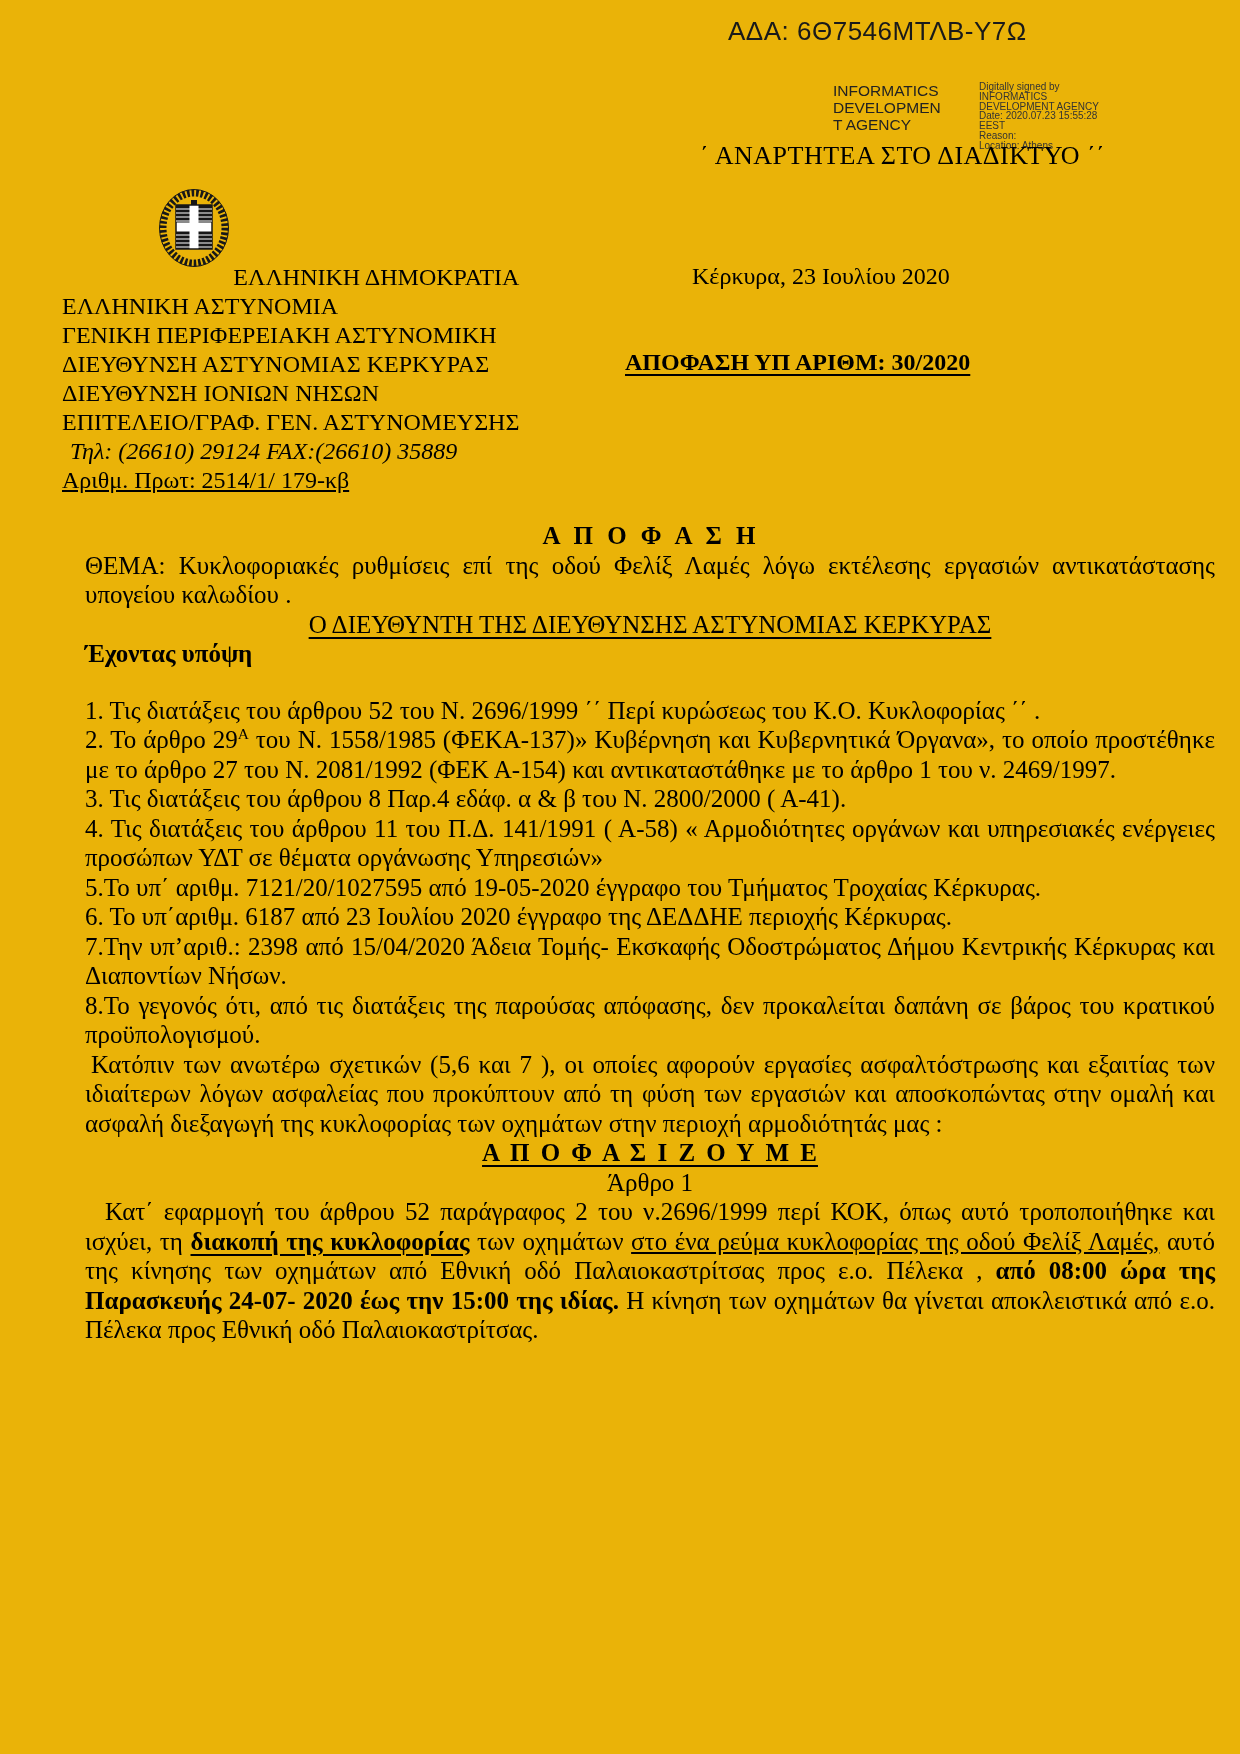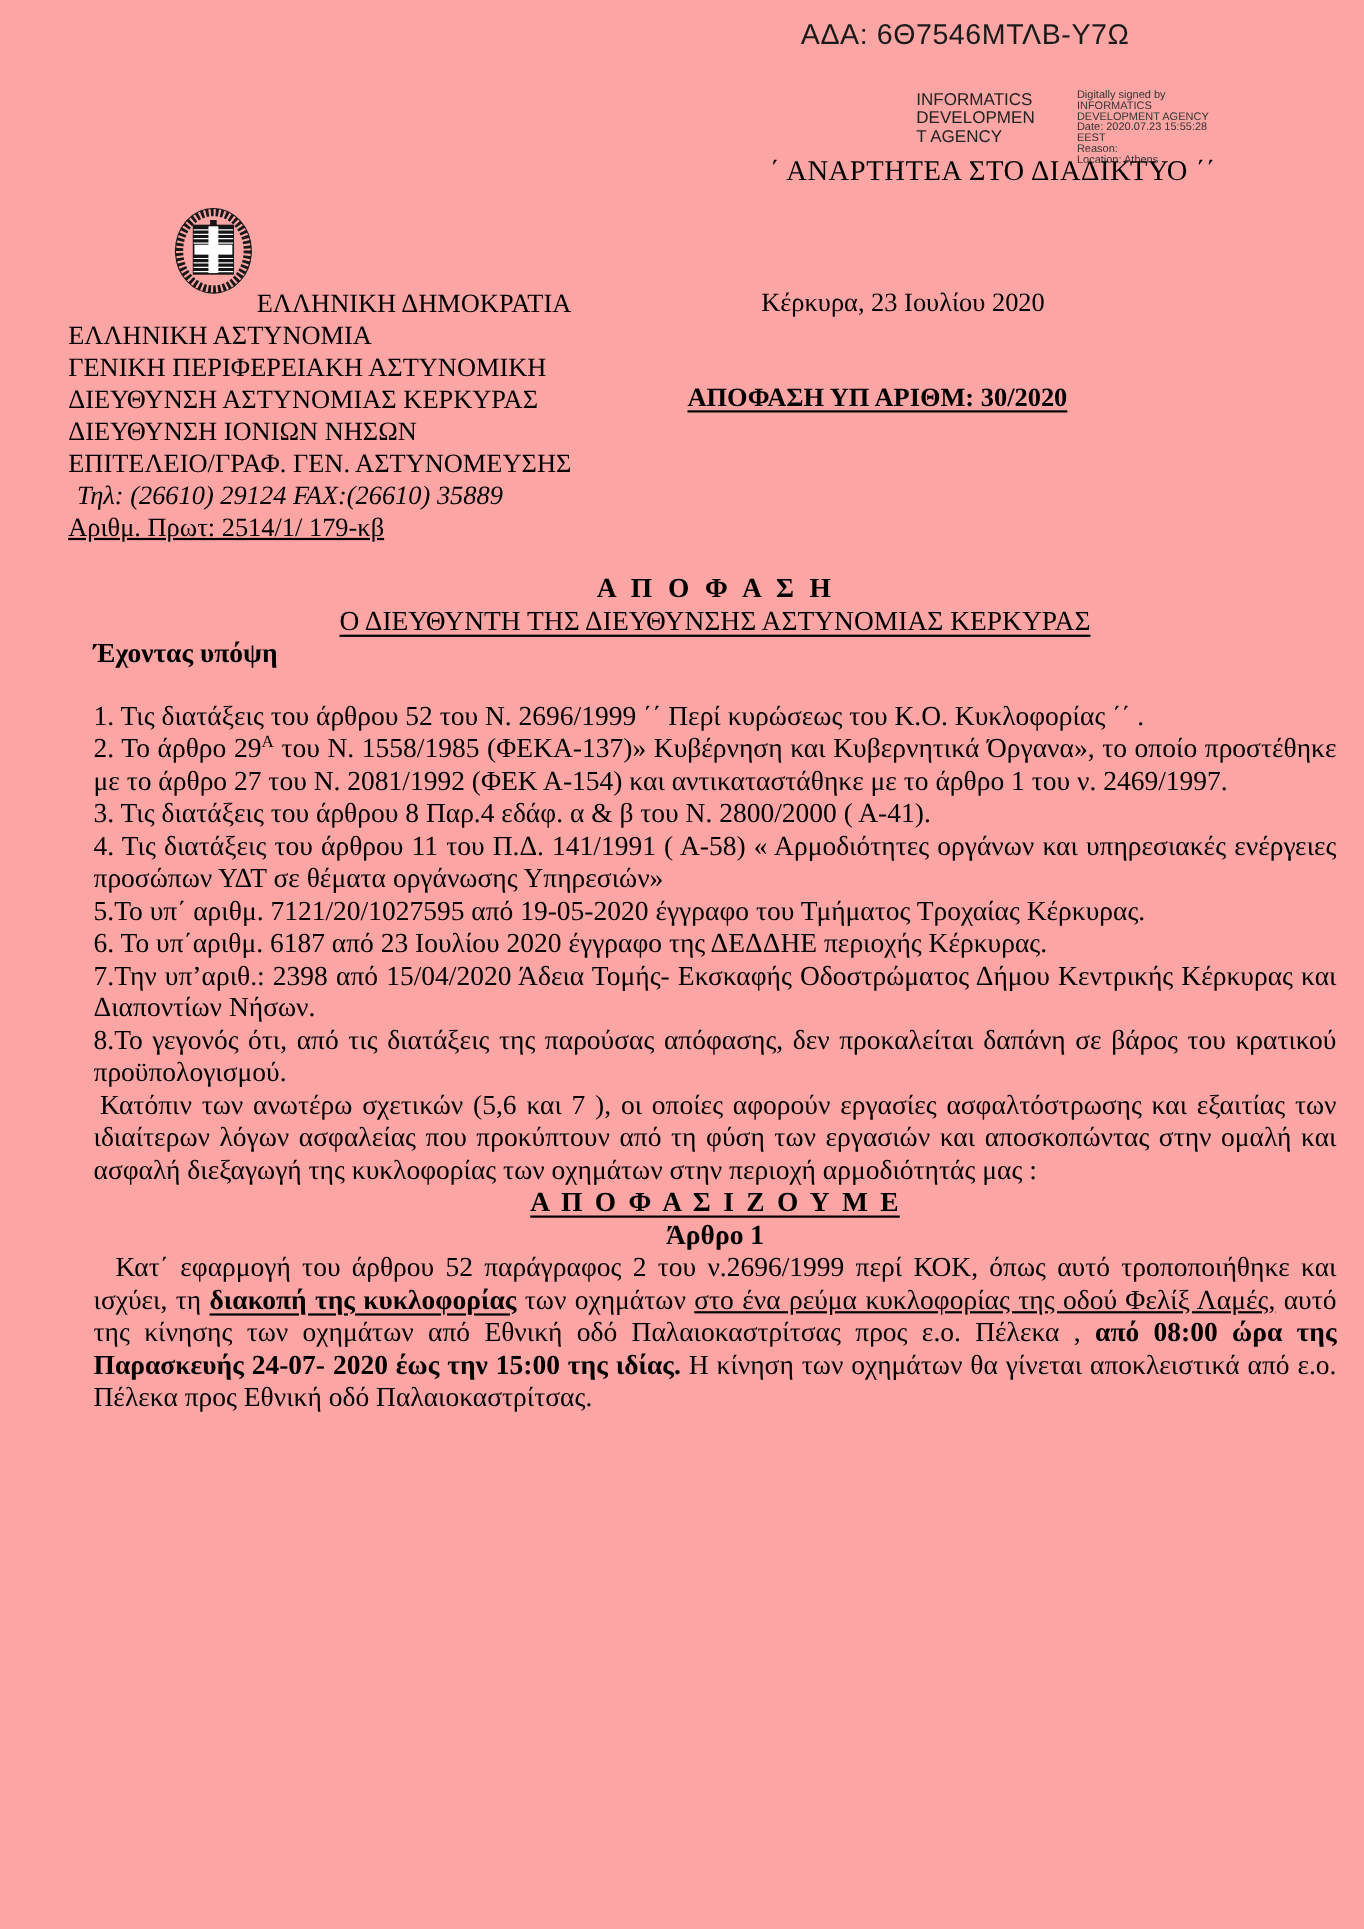--- a/index.html
+++ b/index.html
@@ -1,20 +1,20 @@
 <!DOCTYPE html>
 <html lang="el"><head>
 <meta charset="utf-8">
 <style>
   html,body{margin:0;padding:0;background:#888;}
   .page{
     position:relative;
     width:1240px;height:1754px;
     margin:0 auto;
-    background:#fca5a5;
+    background:#eab308;
     color:#000;
     font-family:"Liberation Serif", serif;
     overflow:hidden;
   }
   .abs{position:absolute;}
 
   
   .ada{
     left:728px;top:16px;
     font-family:"Liberation Sans", sans-serif;
@@ -63,21 +63,21 @@
   .bold{font-weight:700;}
   .ul2{text-decoration:underline;text-decoration-thickness:2px;text-underline-offset:4px;}
   .ul1{text-decoration:underline;}
   .title1{margin:0 230px 0 0;font-weight:700;letter-spacing:2px;word-spacing:4px;text-align:center;}
   .subject{margin-top:30px;margin-right:66px;}
   .issuer{margin-top:28px;margin-right:165px;text-align:center;font-weight:400;}
   .considering{margin-top:31px;font-weight:700;}
   .items{margin-top:27px;}
   .conclusion{margin-top:24px;text-indent:6px;}
   .decide{margin-top:27px;margin-right:165px;text-align:center;font-weight:700;letter-spacing:1px;word-spacing:3px;}
-  .article-h{margin-right:130px;text-align:center;font-weight:700;}
+  .article-h{margin-right:130px;text-align:center;font-weight:400;}
   .article-p{text-indent:20px;}
   sup{font-size:62%;line-height:0;}
 </style>
 </head>
 <body>
 
 <div class="page">
 
   <div class="abs ada">ΑΔΑ: 6Θ7546ΜΤΛΒ-Υ7Ω</div>
 
@@ -128,20 +128,21 @@
     <div class="proto">Αριθμ. Πρωτ: 2514/1/ 179-κβ</div>
   </div>
 
   <div class="abs place-date">Κέρκυρα, 23 Ιουλίου 2020</div>
   <div class="abs dec-no">ΑΠΟΦΑΣΗ ΥΠ ΑΡΙΘΜ: 30/2020</div>
 
   <div class="abs bodycol">
 
     <p class="title1">Α Π Ο Φ Α Σ Η</p>
 
+    <p class="subject">ΘΕΜΑ: Κυκλοφοριακές ρυθμίσεις επί της οδού Φελίξ Λαμές  λόγω εκτέλεσης εργασιών αντικατάστασης υπογείου καλωδίου .</p>
 
     <p class="issuer ul2">Ο ΔΙΕΥΘΥΝΤΗ ΤΗΣ ΔΙΕΥΘΥΝΣΗΣ ΑΣΤΥΝΟΜΙΑΣ ΚΕΡΚΥΡΑΣ</p>
 
     <p class="considering">Έχοντας υπόψη</p>
 
     <div class="items">
       <p>1. Τις διατάξεις του άρθρου 52 του Ν. 2696/1999 ΄΄ Περί κυρώσεως του Κ.Ο. Κυκλοφορίας ΄΄ .</p>
       <p><span>2. Το άρθρο 29</span><sup>Α</sup><span> του Ν. 1558/1985 (ΦΕΚΑ-137)» Κυβέρνηση και Κυβερνητικά Όργανα», το οποίο προστέθηκε με το άρθρο 27 του Ν. 2081/1992 (ΦΕΚ Α-154) και αντικαταστάθηκε με το άρθρο 1 του ν. 2469/1997.</span></p>
       <p>3. Τις διατάξεις του άρθρου 8 Παρ.4 εδάφ. α &amp; β  του Ν. 2800/2000 ( Α-41).</p>
       <p>4. Τις διατάξεις του άρθρου 11 του Π.Δ. 141/1991 ( Α-58) « Αρμοδιότητες οργάνων και υπηρεσιακές ενέργειες προσώπων ΥΔΤ σε θέματα οργάνωσης Υπηρεσιών»</p>

